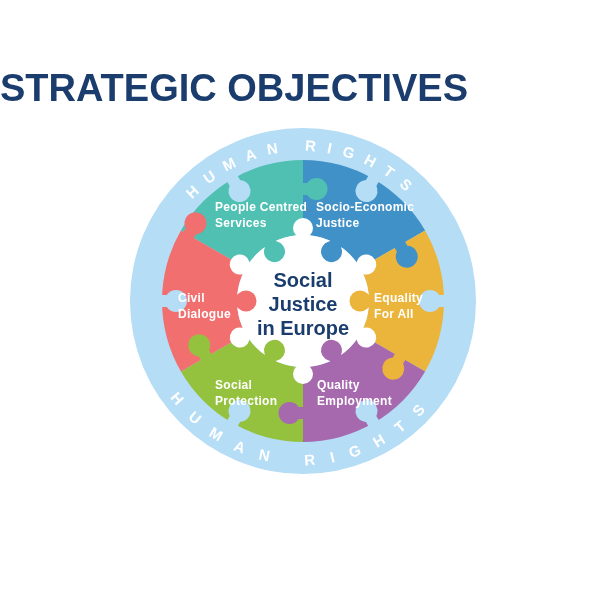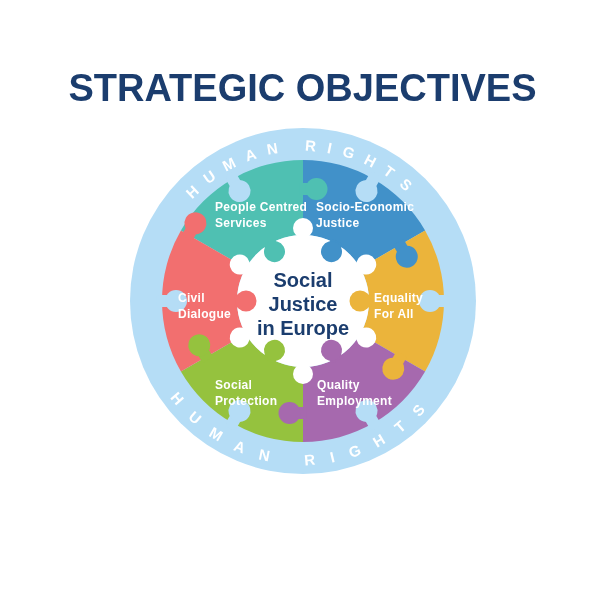--- a/index.html
+++ b/index.html
@@ -1,21 +1,21 @@
 <!DOCTYPE html>
 <html><head>
 <meta charset="utf-8">
 <style>
   html,body{margin:0;padding:0;}
   body{
     width:605px;height:595px;background:#ffffff;position:relative;overflow:hidden;
     font-family:"Liberation Sans", sans-serif;
   }
   .page-title{
-    position:absolute;top:67px;left:0;width:605px;text-align:center;
+    position:absolute;top:67px;left:0;width:605px;
     font-size:38px;font-weight:700;letter-spacing:0px;color:#1B3D6E;
   }
   svg{position:absolute;top:0;left:0;}
   .piece-label{
     font-family:"Liberation Sans", sans-serif;
     font-size:12px;font-weight:700;fill:#ffffff;letter-spacing:.3px;
   }
   .center-label{
     font-family:"Liberation Sans", sans-serif;
     font-size:20px;font-weight:700;fill:#1B3D6E;text-anchor:middle;

